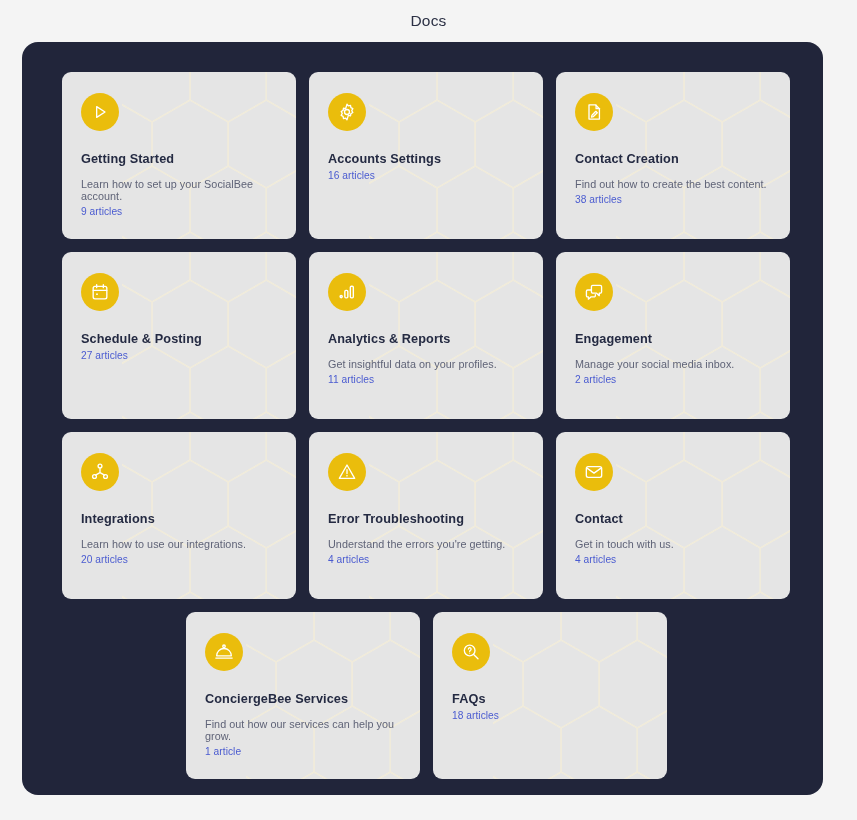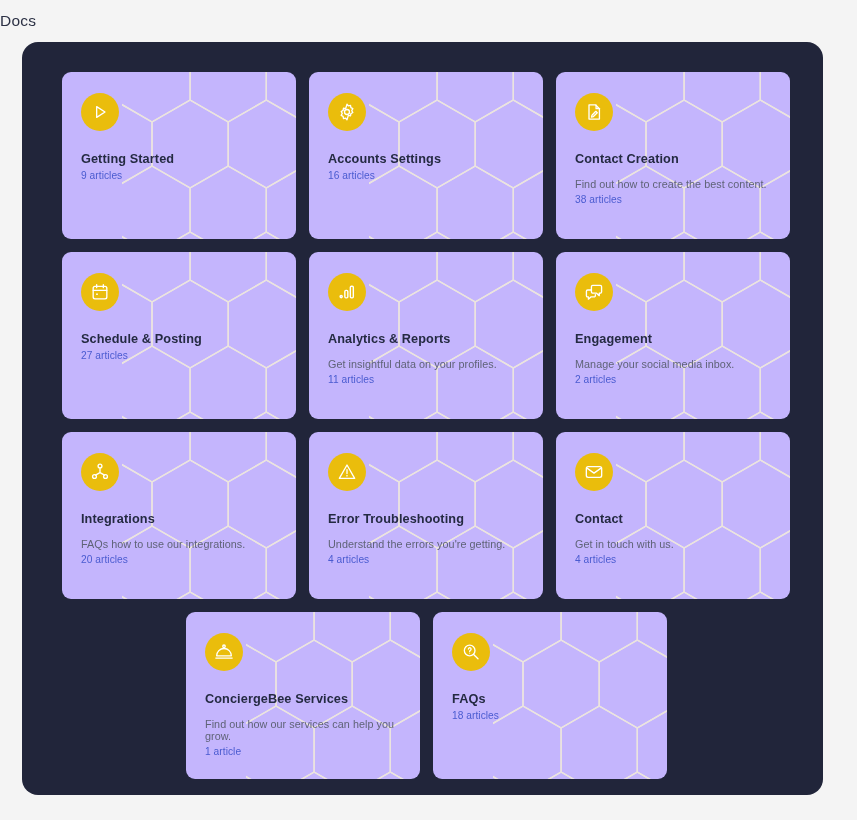--- a/index.html
+++ b/index.html
@@ -6,20 +6,21 @@
 
   html, body {
     width: 857px;
     height: 820px;
     background: #f4f4f4;
     font-family: "Liberation Sans", sans-serif;
     overflow: hidden;
   }
 
   #page-title {
+    text-align: center;
     font-size: 15.5px;
     color: #2b3044;
     letter-spacing: 0.2px;
     padding-top: 10px;
     height: 42px;
     line-height: 22px;
   }
 
   #docs-panel {
     position: absolute;
@@ -42,21 +43,21 @@
     display: flex;
     gap: 13px;
     margin-bottom: 13px;
   }
   .card-row.centered { justify-content: center; }
 
   .doc-card {
     position: relative;
     width: 234px;
     height: 167px;
-    background: #c4b5fd;
+    background: #e5e5e5;
     border-radius: 9px;
     overflow: hidden;
     cursor: pointer;
     flex: 0 0 auto;
   }
 
   .hex-bg {
     position: absolute;
     right: -6px;
     top: -4px;
@@ -146,20 +147,21 @@
             <polygon points="220.5,252.0 220.5,296.0 182.4,318.0 144.3,296.0 144.3,252.0 182.4,230.0" stroke="#f3edda" stroke-width="1.4" fill="none"></polygon>
             <polygon points="296.7,252.0 296.7,296.0 258.6,318.0 220.5,296.0 220.5,252.0 258.6,230.0" stroke="#f3edda" stroke-width="1.4" fill="none"></polygon>
           </svg>
           <div class="card-inner">
             <div class="icon-circle">
               <svg width="20" height="20" viewBox="0 0 24 24" fill="none" stroke="#fff" stroke-width="1.6" stroke-linejoin="round">
                 <path d="M8 5.5 18 12 8 18.5Z"></path>
               </svg>
             </div>
             <div class="card-title">Getting Started</div>
+            <div class="card-desc">Learn how to set up your SocialBee account.</div>
             <div class="card-count">9 articles</div>
           </div>
         </div>
         <div class="doc-card">
           <svg class="hex-bg" viewBox="0 0 180 175" preserveAspectRatio="none">
             <polygon points="30.0,-78.0 30.0,-34.0 -8.1,-12.0 -46.2,-34.0 -46.2,-78.0 -8.1,-100.0" stroke="#f3edda" stroke-width="1.4" fill="none"></polygon>
             <polygon points="106.2,-78.0 106.2,-34.0 68.1,-12.0 30.0,-34.0 30.0,-78.0 68.1,-100.0" stroke="#f3edda" stroke-width="1.4" fill="none"></polygon>
             <polygon points="182.4,-78.0 182.4,-34.0 144.3,-12.0 106.2,-34.0 106.2,-78.0 144.3,-100.0" stroke="#f3edda" stroke-width="1.4" fill="none"></polygon>
             <polygon points="258.6,-78.0 258.6,-34.0 220.5,-12.0 182.4,-34.0 182.4,-78.0 220.5,-100.0" stroke="#f3edda" stroke-width="1.4" fill="none"></polygon>
             <polygon points="334.8,-78.0 334.8,-34.0 296.7,-12.0 258.6,-34.0 258.6,-78.0 296.7,-100.0" stroke="#f3edda" stroke-width="1.4" fill="none"></polygon>
@@ -423,21 +425,21 @@
           <div class="card-inner">
             <div class="icon-circle">
               <svg width="20" height="20" viewBox="0 0 24 24" fill="none" stroke="#fff" stroke-width="1.6" stroke-linejoin="round" stroke-linecap="round">
                 <circle cx="12" cy="4.8" r="2.3"></circle>
                 <circle cx="5.4" cy="17.4" r="2.3"></circle>
                 <circle cx="18.6" cy="17.4" r="2.3"></circle>
                 <path d="M12 7.1v5.6M12 12.7 6.6 15.7M12 12.7l5.4 3"></path>
               </svg>
             </div>
             <div class="card-title">Integrations</div>
-            <div class="card-desc">FAQs how to use our integrations.</div>
+            <div class="card-desc">Learn how to use our integrations.</div>
             <div class="card-count">20 articles</div>
           </div>
         </div>
         <div class="doc-card">
           <svg class="hex-bg" viewBox="0 0 180 175" preserveAspectRatio="none">
             <polygon points="30.0,-78.0 30.0,-34.0 -8.1,-12.0 -46.2,-34.0 -46.2,-78.0 -8.1,-100.0" stroke="#f3edda" stroke-width="1.4" fill="none"></polygon>
             <polygon points="106.2,-78.0 106.2,-34.0 68.1,-12.0 30.0,-34.0 30.0,-78.0 68.1,-100.0" stroke="#f3edda" stroke-width="1.4" fill="none"></polygon>
             <polygon points="182.4,-78.0 182.4,-34.0 144.3,-12.0 106.2,-34.0 106.2,-78.0 144.3,-100.0" stroke="#f3edda" stroke-width="1.4" fill="none"></polygon>
             <polygon points="258.6,-78.0 258.6,-34.0 220.5,-12.0 182.4,-34.0 182.4,-78.0 220.5,-100.0" stroke="#f3edda" stroke-width="1.4" fill="none"></polygon>
             <polygon points="334.8,-78.0 334.8,-34.0 296.7,-12.0 258.6,-34.0 258.6,-78.0 296.7,-100.0" stroke="#f3edda" stroke-width="1.4" fill="none"></polygon>

